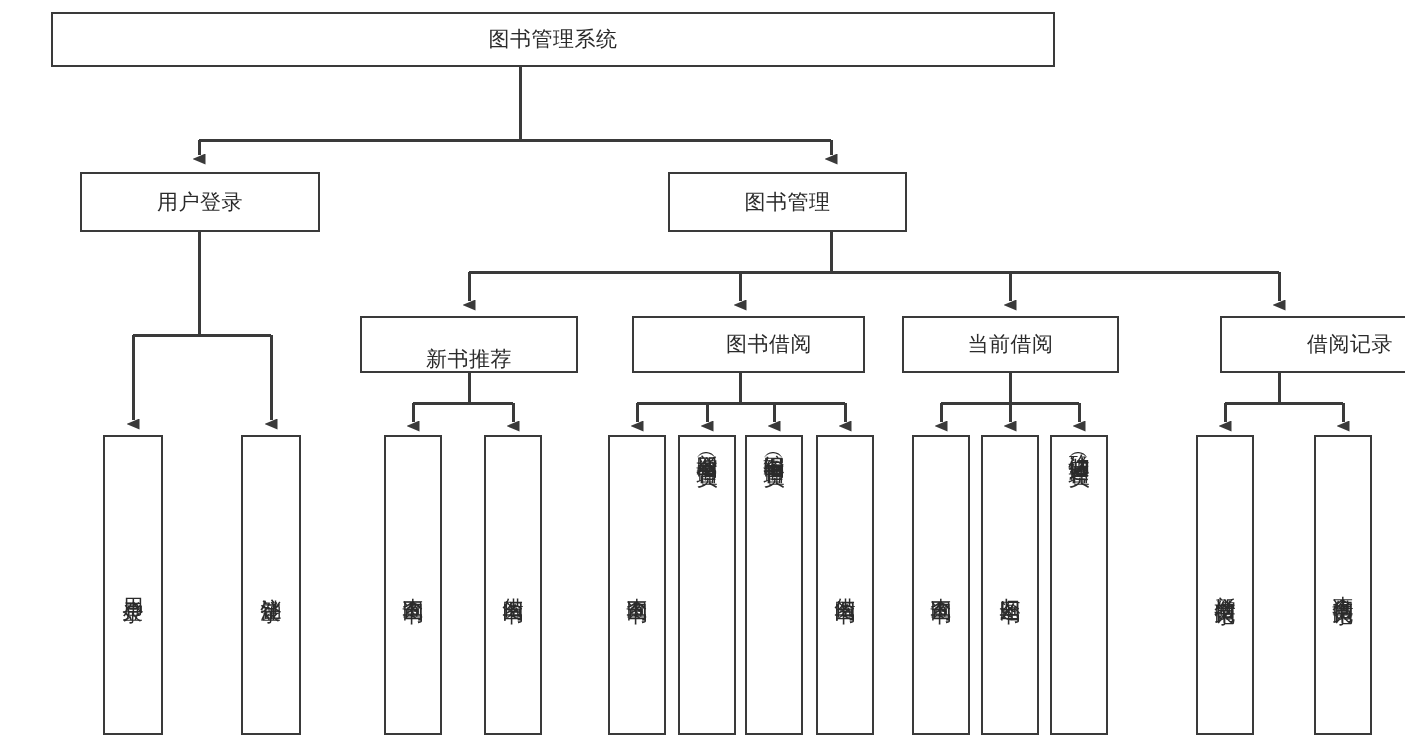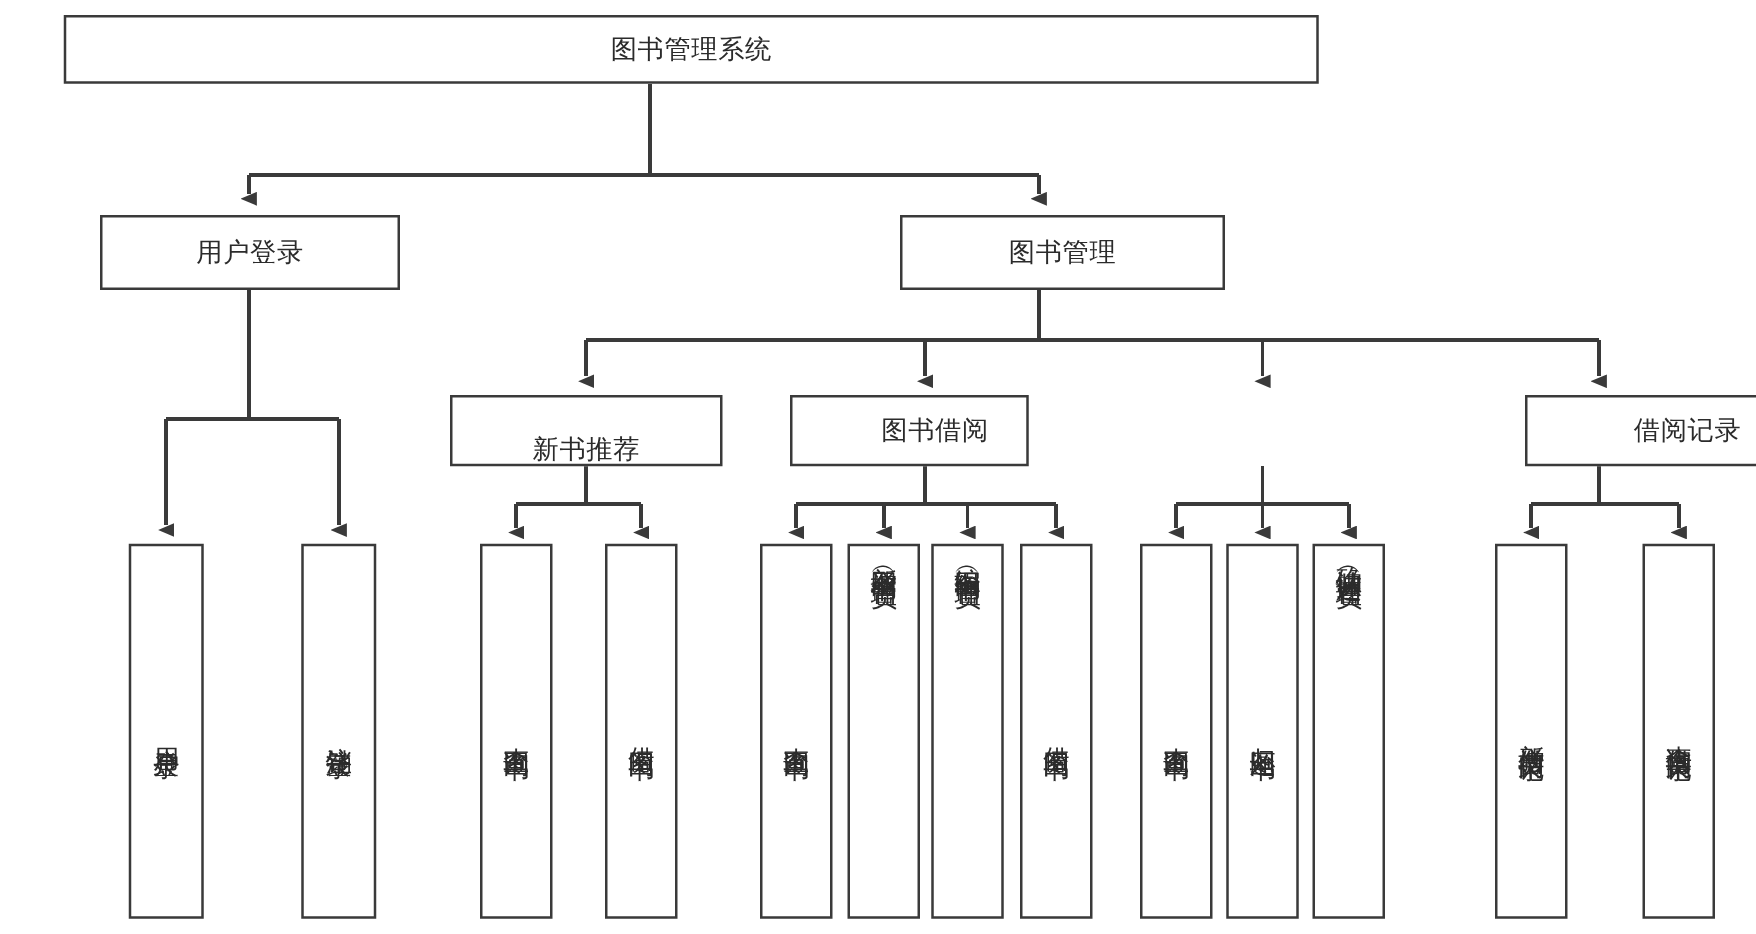--- a/index.html
+++ b/index.html
@@ -128,32 +128,35 @@
   </svg>
 
   <div class="node" style="left:18px; top:12px; width:1004px; height:55px;margin-left:33px;">
     <span class="label">图书管理系统</span>
   </div>
 
   <div class="node" style="left:80px; top:172px; width:240px; height:60px;">
     <span class="label">用户登录</span>
   </div>
 
-  <div class="node" style="left:720px; top:172px; width:260px; height:60px;">
+  <div class="node" style="left:668px; top:172px; width:239px; height:60px;">
     <span class="label">图书管理</span>
   </div>
 
   <div class="node" style="left:360px; top:316px; width:218px; height:57px;align-items:flex-end;">
     <span class="label">新书推荐</span>
   </div>
 
-  <div class="node" style="left:632px; top:316px; width:191px; height:57px;padding-left:41px;">
+  <div class="node" style="left:632px; top:316px; width:233px; height:57px;padding-left:41px;">
     <span class="label">图书借阅</span>
   </div>
 
+  <div class="node" style="left:902px; top:316px; width:217px; height:57px;">
+    <span class="label">当前借阅</span>
+  </div>
 
   <div class="node" style="left:1220px; top:316px; width:260px; height:57px;">
     <span class="label">借阅记录</span>
   </div>
 
   <div class="node vertical centered" style="left:103px; top:435px; width:60px; height:300px;">
     <span class="label">用户登录</span>
   </div>
 
   <div class="node vertical centered" style="left:241px; top:435px; width:60px; height:300px;">

